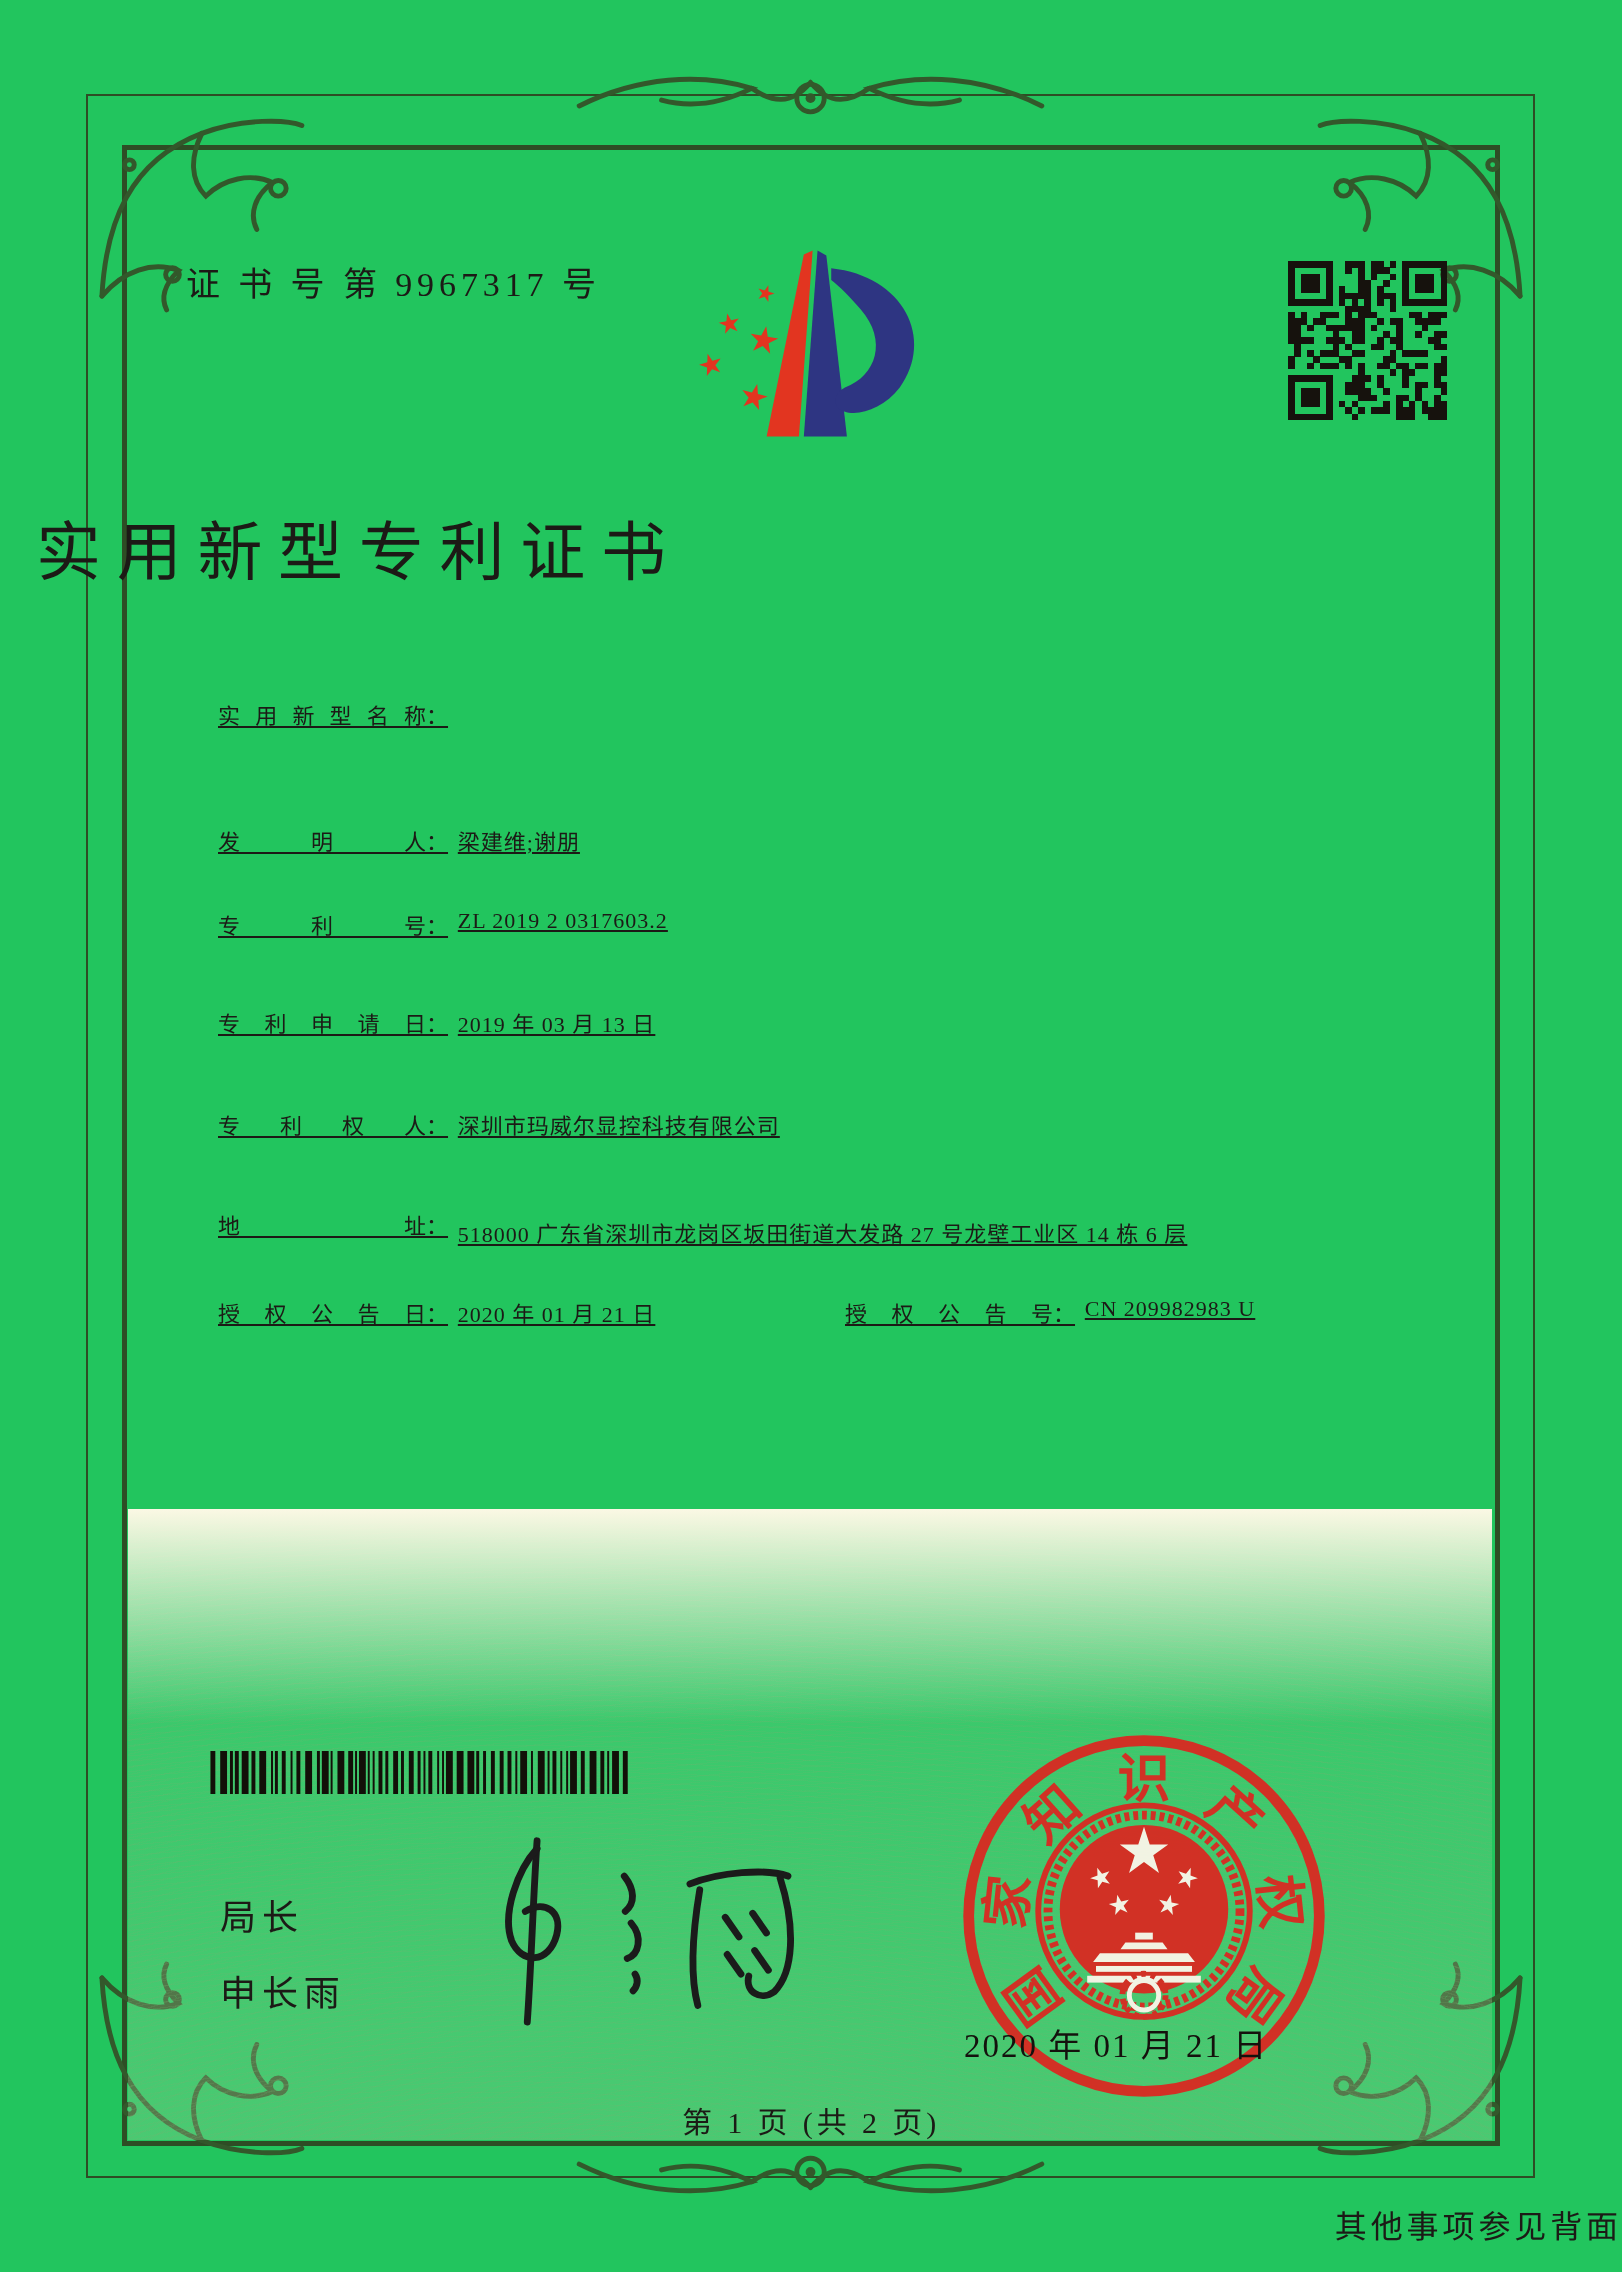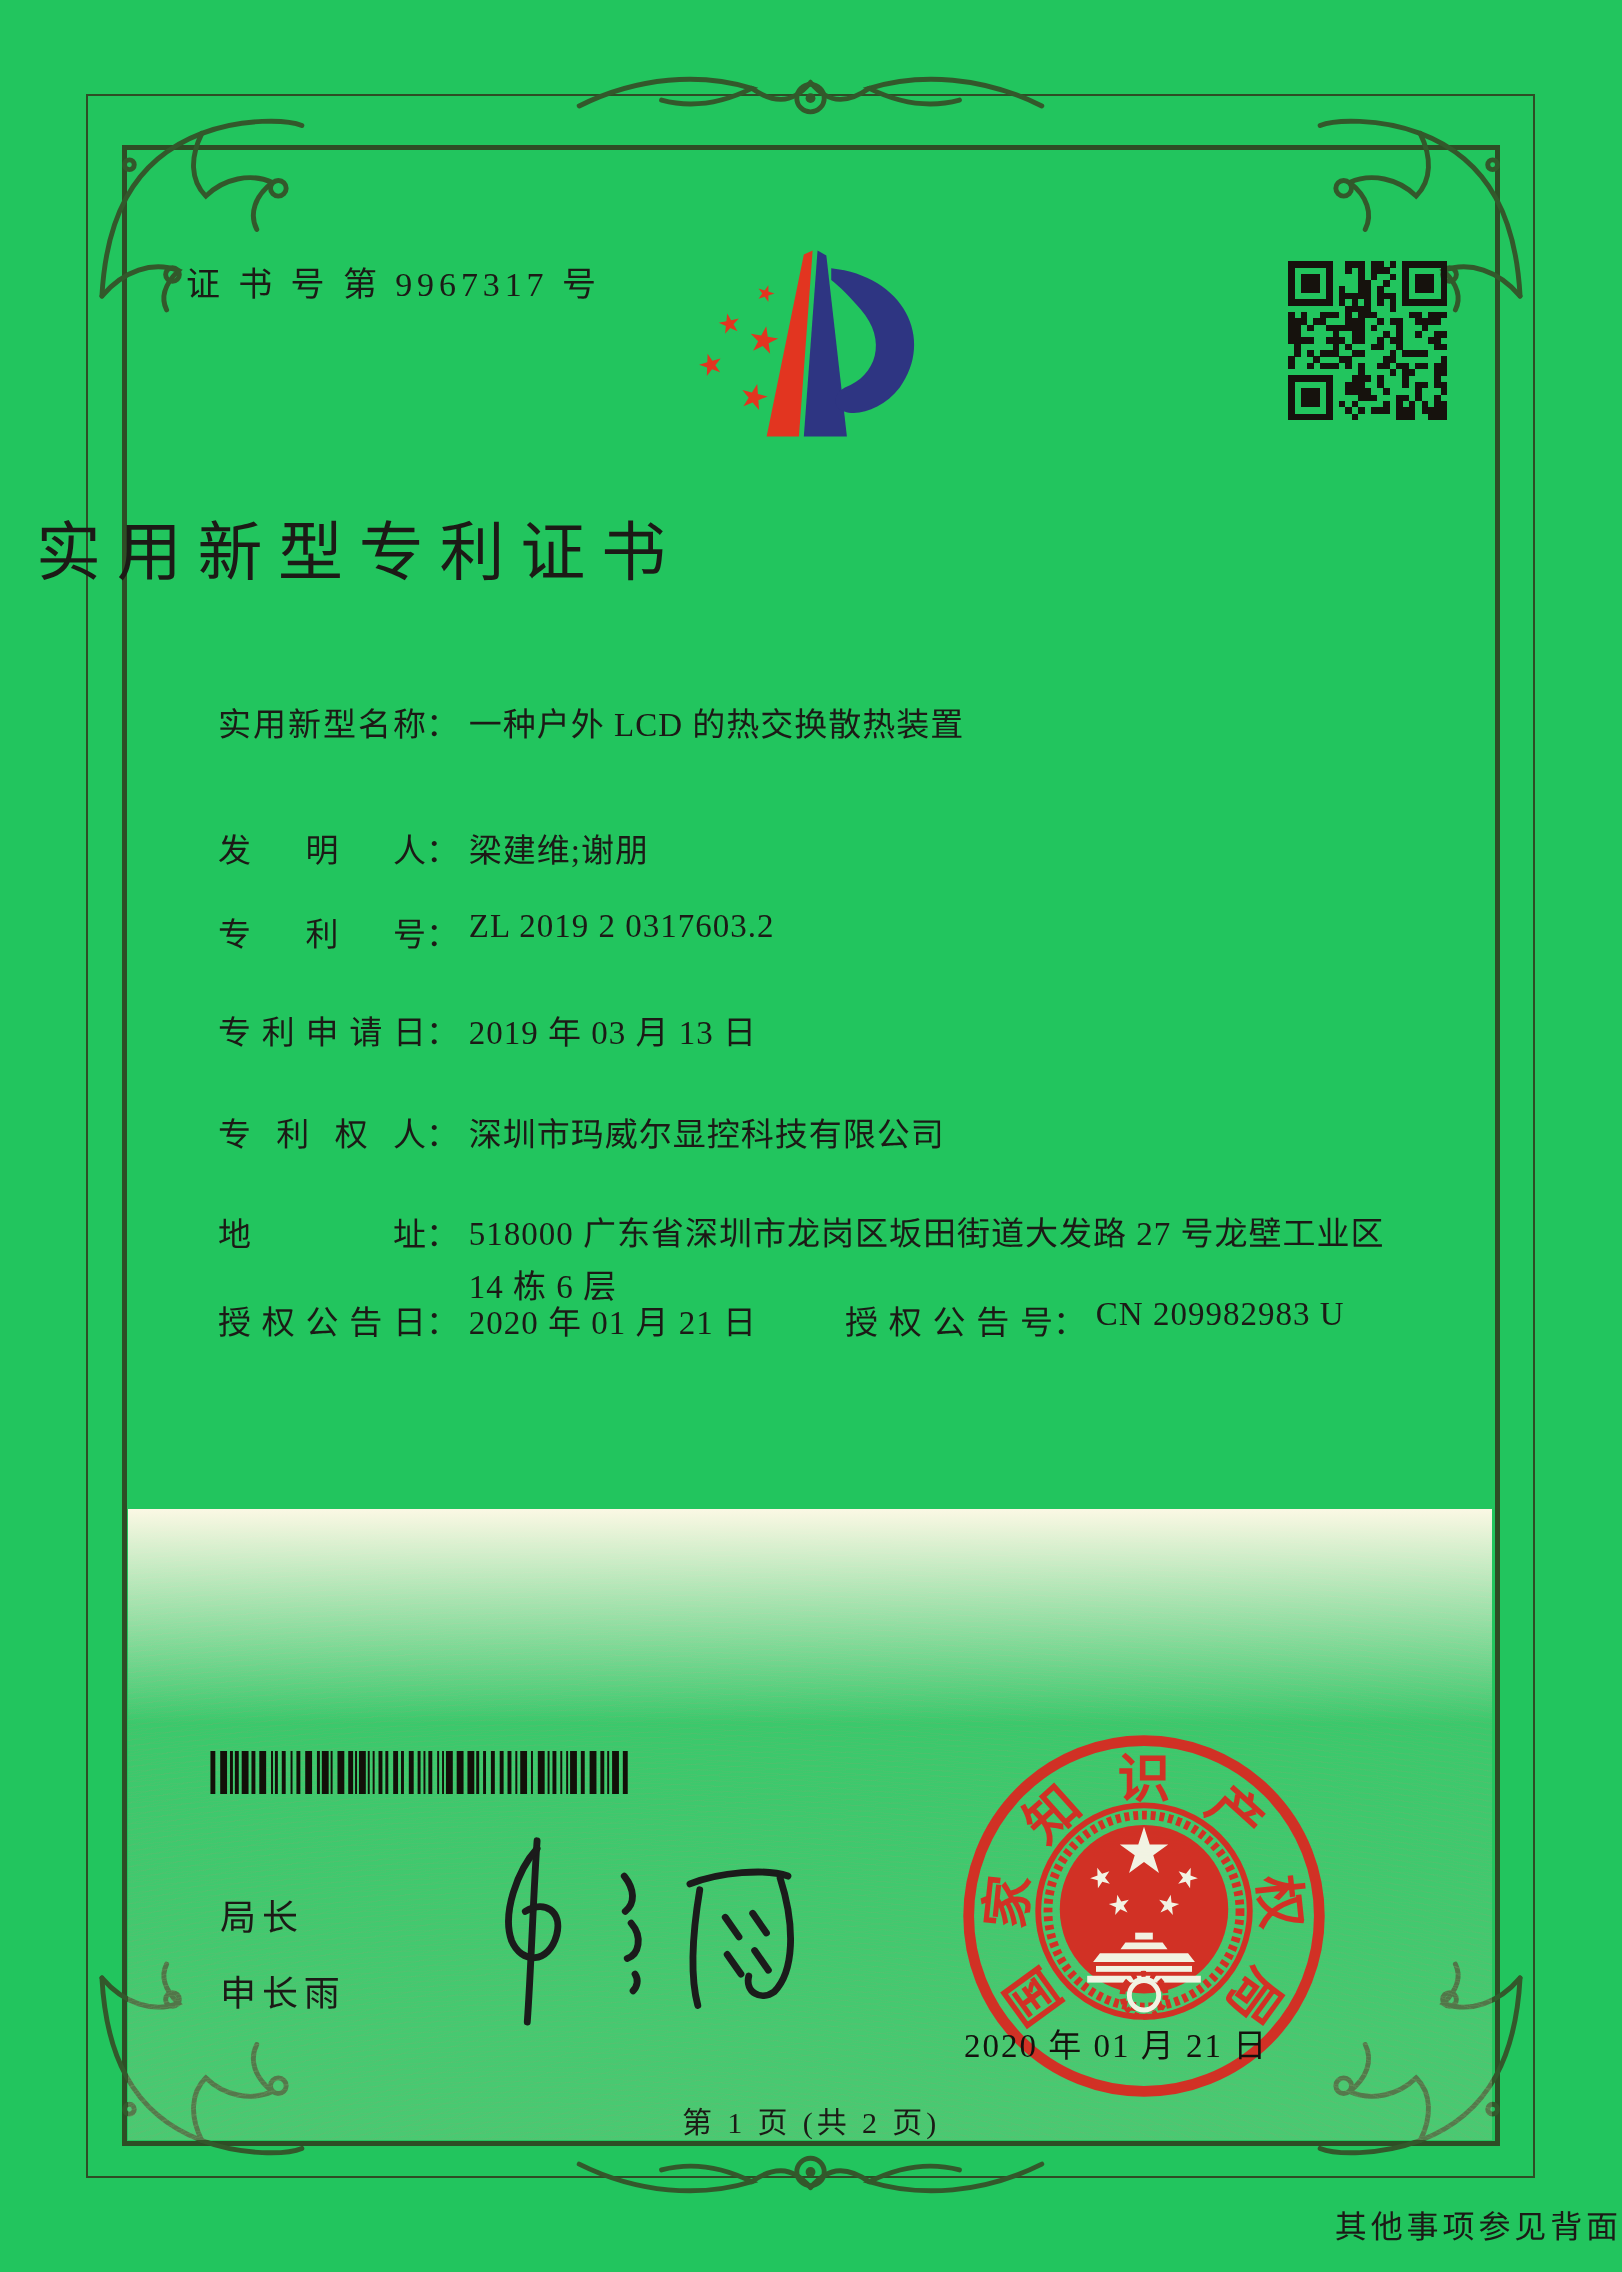--- a/index.html
+++ b/index.html
@@ -18,21 +18,21 @@
       repeating-radial-gradient(ellipse 961px 333px at 28% 128%, rgba(120,175,110,0.17) 0 2.9px, rgba(0,0,0,0) 2.9px 14.7px),
       repeating-radial-gradient(ellipse 1000px 353px at 76% 136%, rgba(120,175,110,0.15) 0 2.9px, rgba(0,0,0,0) 2.9px 16.7px),
       linear-gradient(to bottom, rgba(205,228,196,0.10), rgba(178,212,165,0.28));}
   
   .cert-no{position:absolute;left:186px;top:257px;font-size:34px;letter-spacing:4.9px;}
   .logo{position:absolute;left:653px;top:229px;}
   .qr{position:absolute;left:1288px;top:261px;}
   .title{position:absolute;left:0;top:500px;width:100%;
          font-size:65px;font-weight:400;letter-spacing:15.7px;padding-left:36px;}
   
-  .field-row{position:absolute;left:218px;font-size:33px;display:flex;align-items:flex-start;}
+  .field-row{position:absolute;left:218px;font-size:22px;display:flex;align-items:flex-start;text-decoration:underline;}
   .f-label{display:inline-block;width:208px;flex:none;text-align:justify;text-align-last:justify;}
   .f-colon{flex:none;}
   .f-value{margin-left:9.8px;letter-spacing:1px;white-space:pre-wrap;}
   .r1{top:698px}.r2{top:824px}.r3{top:908px}.r4{top:1006px}.r5{top:1108px}
   .r6{top:1208px}.r6 .f-value{width:943px;line-height:53px;}
   .r7{top:1296px}
   .grant-no{left:845px;}
   
   .paragraphs{position:absolute;left:218px;top:1355px;width:1208px;
       font-size:32px;line-height:51px;text-align:justify;}
@@ -409,21 +409,20 @@
       <rect x="22" y="24" width="1.03" height="1.03" fill="#16120d"></rect>
       <rect x="23" y="24" width="1.03" height="1.03" fill="#16120d"></rect>
       <rect x="24" y="24" width="1.03" height="1.03" fill="#16120d"></rect>
     </svg>
 
   <div class="title">实用新型专利证书</div>
 
   <div class="field-row r1">
     <span class="f-label">实用新型名称</span>
       <span class="f-colon">：</span>
-      <span class="f-value">一种户外 LCD 的热交换散热装置</span>
   </div>
   <div class="field-row r2">
     <span class="f-label">发明人</span>
       <span class="f-colon">：</span>
       <span class="f-value">梁建维;谢朋</span>
   </div>
   <div class="field-row r3">
     <span class="f-label">专利号</span>
       <span class="f-colon">：</span>
       <span class="f-value">ZL 2019 2 0317603.2</span>

